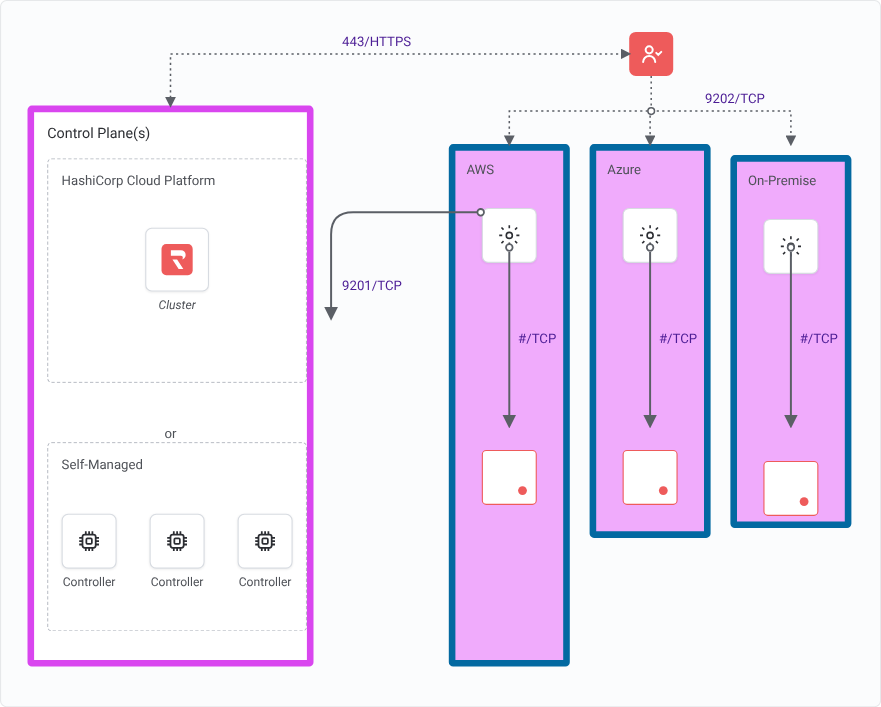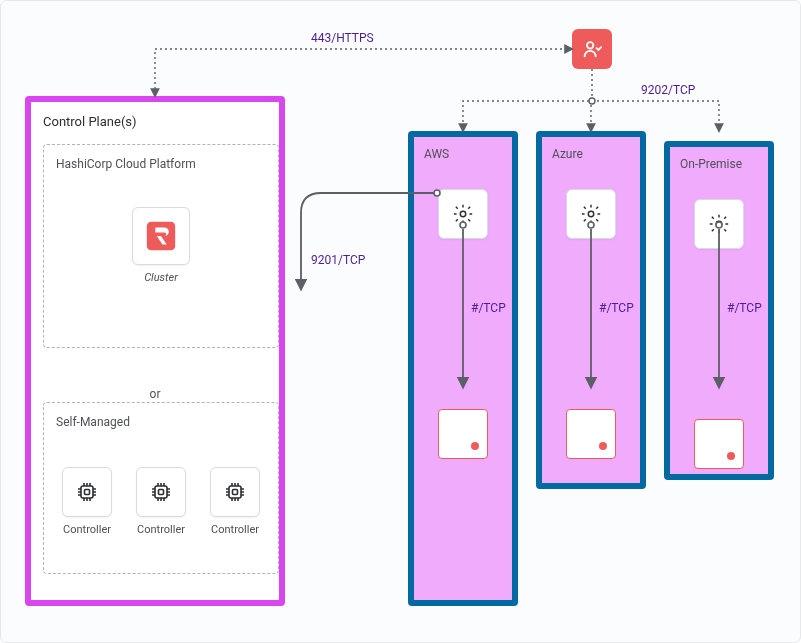--- a/index.html
+++ b/index.html
@@ -13,21 +13,21 @@
   .env{background:#f0abfc;border:6px solid #0369a1;border-radius:4px;}
   .gear-box{width:48px;height:48px;background:#fff;border:1px solid #d7dbe1;border-radius:6px;box-shadow:0 1px 2px rgba(0,0,0,0.06);display:flex;align-items:center;justify-content:center;}
   .cpu-box{width:48px;height:48px;background:#fff;border:1px solid #d7dbe1;border-radius:6px;box-shadow:0 1px 2px rgba(0,0,0,0.06);display:flex;align-items:center;justify-content:center;}
   .target-box{width:48px;height:48px;background:#fff;border:1px solid #ee5b5b;border-radius:4px;position:relative;}
   .target-box::after{content:"";position:absolute;width:8px;height:8px;background:#ee5b5b;border-radius:50%;right:8px;bottom:8px;}
   .user-box{width:40px;height:40px;background:#ee5b5b;border-radius:6px;display:flex;align-items:center;justify-content:center;color:#fff;}
   .cluster-box{width:56px;height:56px;background:#fff;border:1px solid #d7dbe1;border-radius:6px;box-shadow:0 1px 2px rgba(0,0,0,0.06);display:flex;align-items:center;justify-content:center;}
   svg{display:block}
   .lbl{position:absolute;font-size:12px;color:#4c1d95;white-space:nowrap;}
   .ctr-lbl{font-size:11px;color:#4e5157;text-align:center;margin-top:6px;}
-  .controllers{display:flex;gap:24px;justify-content:center;margin-top:38px;}
+  .controllers{display:flex;gap:24px;justify-content:space-between;margin-top:38px;}
   .controllers .item{display:flex;flex-direction:column;align-items:center;}
 </style>
 </head>
 <body>
 
 <div class="frame">
 
   <div class="box solid-border" style="left:24px;top:95px;width:260px;height:510px;padding:12px 12px;">
     <div class="title">Control Plane(s)</div>
 

